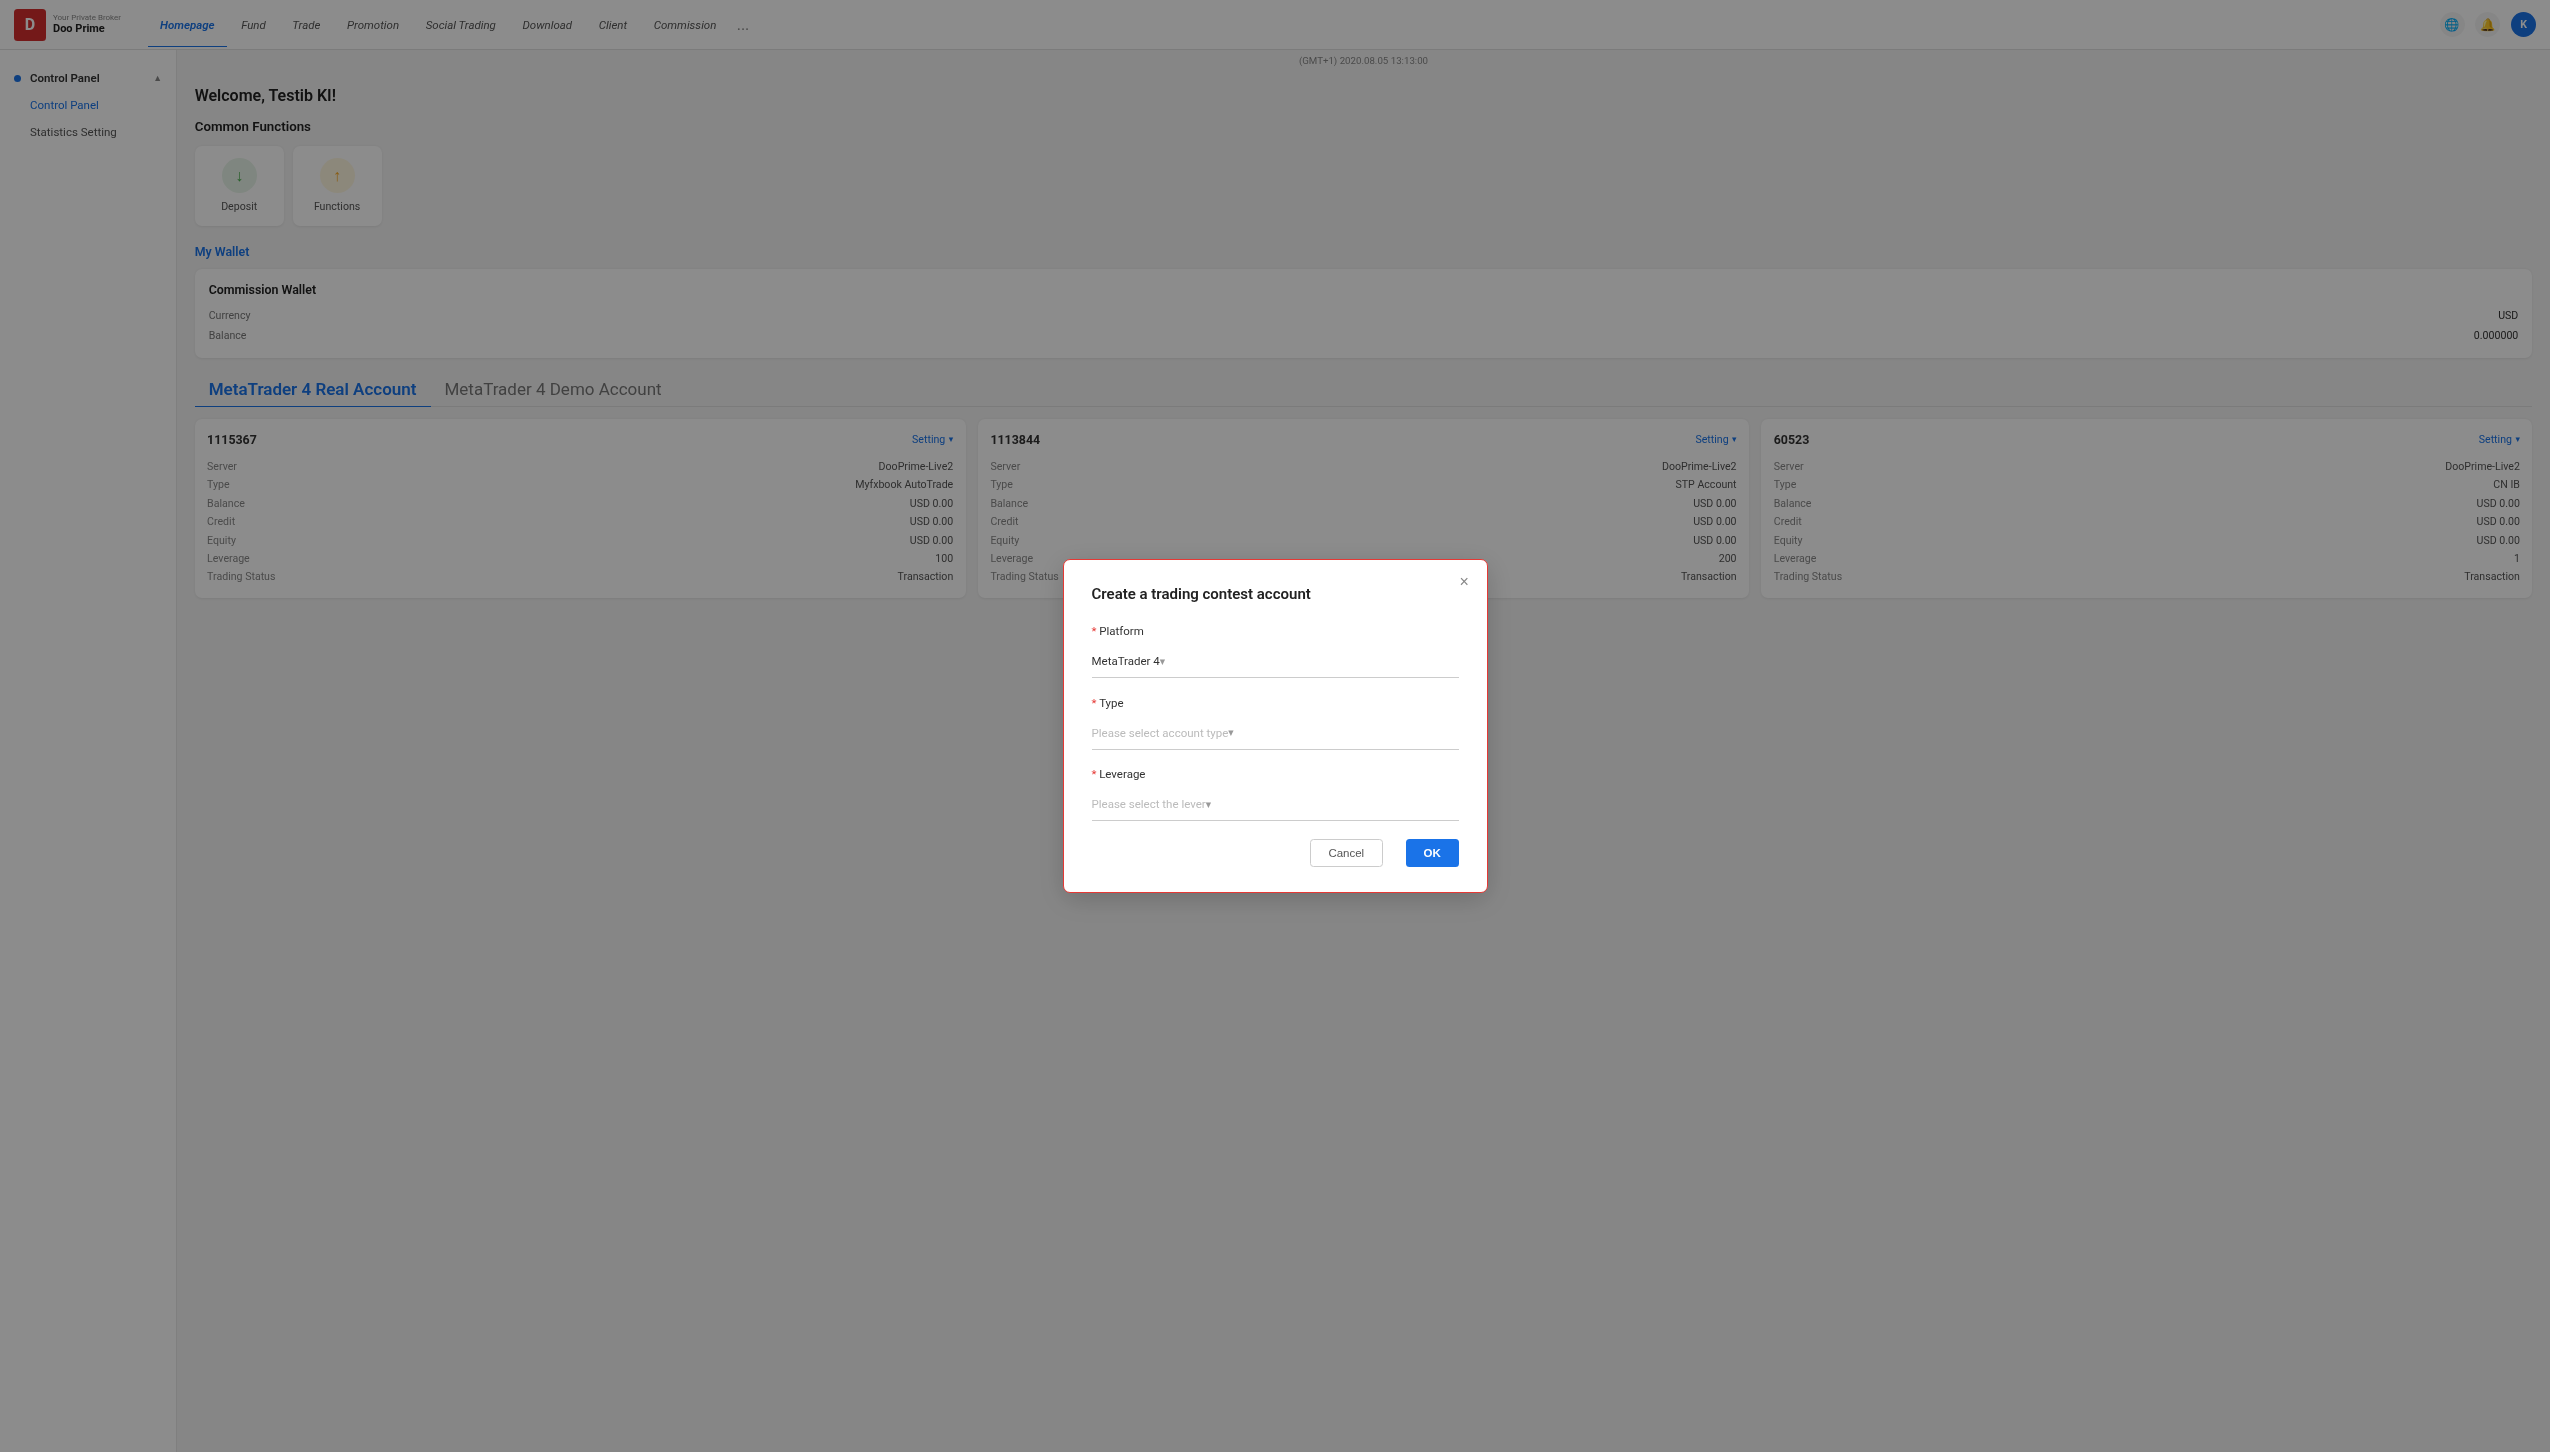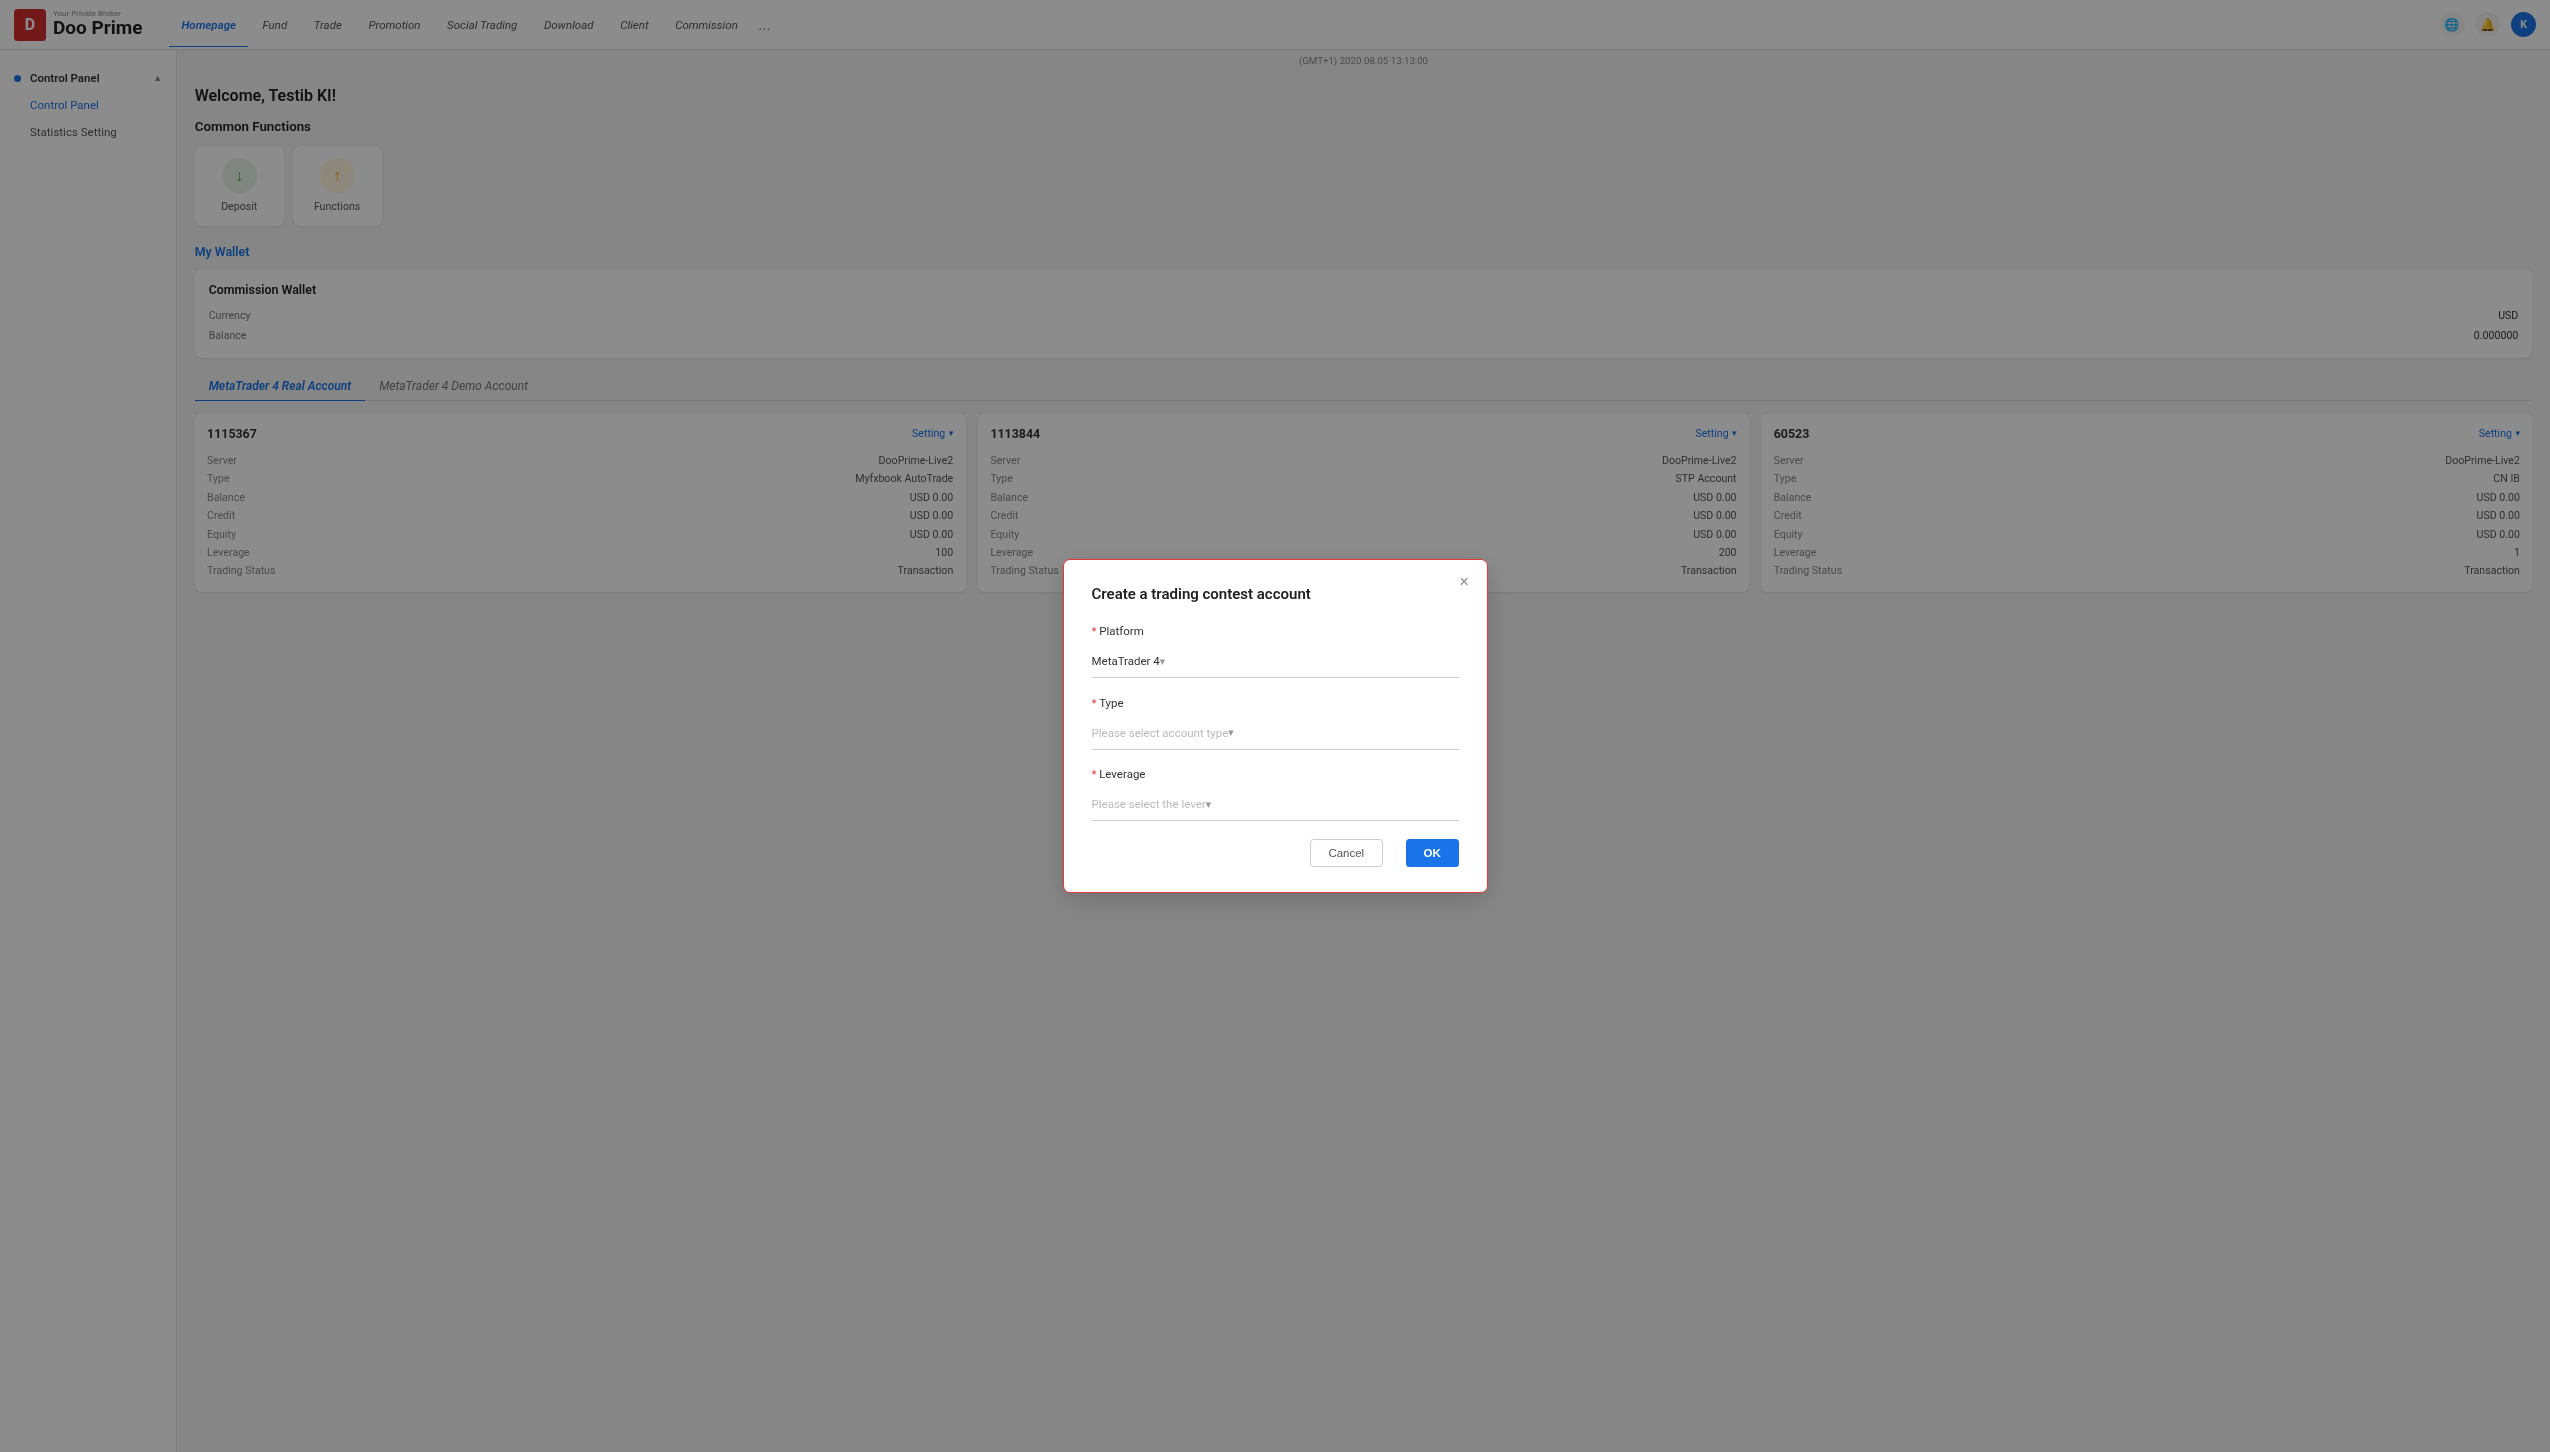--- a/index.html
+++ b/index.html
@@ -8,21 +8,21 @@
     
     .topnav {
       display: flex; align-items: center; background: #fff; border-bottom: 0.9px solid #e0e0e0;
       height: 50px; padding: 0 14px; position: relative; z-index: 10;
     }
     .logo-area { display: flex; align-items: center; margin-right: 26.6px; }
     .logo-box { background: #d32f2f; width: 32px; height: 32px; border-radius: 3.5px; display: flex; align-items: center; justify-content: center; margin-right: 7px; }
     .logo-box-inner { color: #fff; font-size: 16px; font-weight: bold; }
     .logo-text { line-height: 1.1; }
     .logo-sub { font-size: 8px; color: #888; }
-    .logo-main { font-size: 19px; font-weight: 700; color: #222; }
+    .logo-main { font-size: 11px; font-weight: 700; color: #222; }
     .nav-items { display: flex; align-items: center; gap: 1.8px; flex: 1; font-style: italic; }
     .nav-item { padding: 7px 12.4px; font-size: 11.5px; color: #555; cursor: pointer; border-radius: 3.5px; position: relative; }
     .nav-item.active { color: #1a73e8; font-weight: 600; }
     .nav-item.active::after { content: ''; position: absolute; bottom: -8.9px; left: 0; right: 0; height: 1.8px; background: #1a73e8; }
     .nav-right { display: flex; align-items: center; gap: 10.6px; margin-left: auto; }
     .nav-icon { width: 25px; height: 25px; border-radius: 50%; background: #f5f5f5; display: flex; align-items: center; justify-content: center; cursor: pointer; font-size: 12.4px; }
     .nav-avatar { width: 25px; height: 25px; border-radius: 50%; background: #1a73e8; color: #fff; display: flex; align-items: center; justify-content: center; font-size: 10.6px; font-weight: 700; cursor: pointer; }
     .nav-dots { font-size: 16px; color: #888; cursor: pointer; padding: 0 7px; }
 
     
@@ -56,21 +56,21 @@
 
     
     .commission-section { background: #fff; border-radius: 7px; padding: 12.4px 14px; margin-bottom: 14px; box-shadow: 0 0.9px 2.7px rgba(0,0,0,0.08); }
     .commission-title { font-size: 12.4px; font-weight: 600; margin-bottom: 8.9px; color: #222; }
     .commission-row { display: flex; justify-content: space-between; font-size: 10.6px; padding: 3.5px 0; }
     .commission-label { color: #777; }
     .commission-val { color: #333; }
 
     
     .tab-bar { display: flex; margin-bottom: 12.4px; border-bottom: 0.9px solid #e0e0e0; padding-bottom: 0; }
-    .tab { padding: 7px 14px; font-size: 12px; color: #777; cursor: pointer; border-bottom: 1.8px solid transparent; margin-bottom: -0.9px; font-style: italic; }
+    .tab { padding: 7px 14px; font-size: 17px; color: #777; cursor: pointer; border-bottom: 1.8px solid transparent; margin-bottom: -0.9px; }
     .tab.active { color: #1a73e8; border-bottom-color: #1a73e8; font-weight: 600; }
 
     
     .accounts-grid { display: grid; grid-template-columns: repeat(3, 1fr); gap: 12.4px; }
     .account-card { background: #fff; border-radius: 7px; padding: 12.4px; box-shadow: 0 0.9px 2.7px rgba(0,0,0,0.08); }
     .account-card-header { display: flex; justify-content: space-between; align-items: center; margin-bottom: 10.6px; }
     .account-number { font-size: 12.4px; font-weight: 700; color: #333; }
     .setting-btn { font-size: 10.6px; color: #1a73e8; cursor: pointer; display: flex; align-items: center; gap: 3.5px; }
     .setting-chevron { font-size: 8.9px; }
     .account-row { display: flex; justify-content: space-between; font-size: 10.6px; padding: 2.7px 0; color: #555; }

